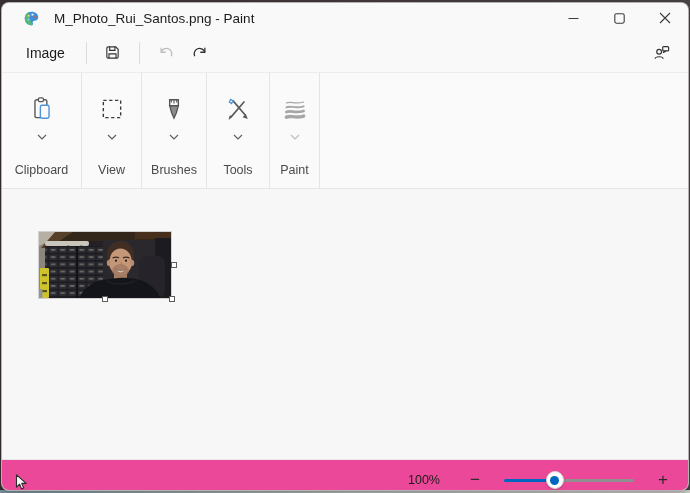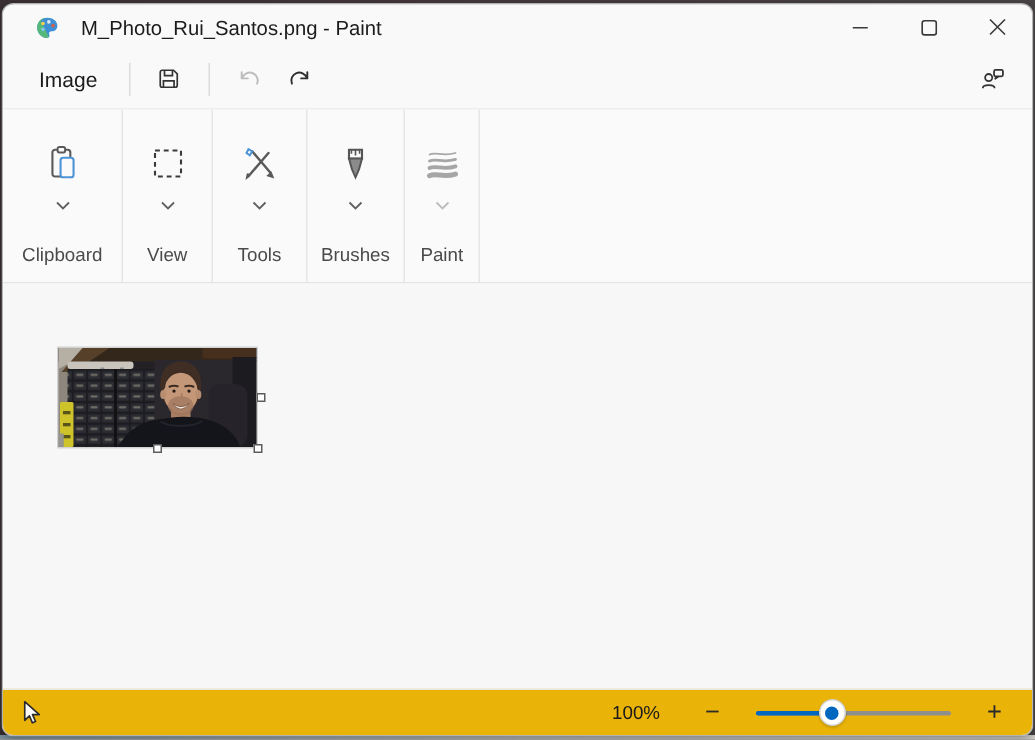--- a/index.html
+++ b/index.html
@@ -50,22 +50,22 @@
   .canvas-photo { position:absolute; left:37px; top:43px; width:132px; height:66px;
                   outline:1px solid rgba(0,0,0,0.15); }
   .canvas-photo svg { display:block; }
   .handle { position:absolute; width:6px; height:6px; background:#fdfdfd;
             border:1px solid #5c5c5c; }
   .h-right  { left:169px; top:73px; }
   .h-bottom { left:100px; top:107px; }
   .h-corner { left:167px; top:107px; }
 
   
-  .statusbar { height:31px; flex:0 0 31px; background:#eab308; border-top:1px solid #e7e7e8;
-               display:flex; align-items:center; }
+  .statusbar { height:31px; flex:0 0 31px; background:#ec4899; border-top:1px solid #e7e7e8;
+               display:flex; align-items:flex-end; }
   .cursor-ind { margin-left:13px; }
   .sb-right { margin-left:auto; display:flex; align-items:center; margin-right:14px; }
   .zoom-label { font-size:12.5px; color:#1b1b1b; margin-right:24px; }
   .zoom-btn { font-size:17px; color:#2a2a2a; width:22px; text-align:center; }
   .slider { position:relative; width:130px; height:18px; margin:0 18px; }
   .slider .track { position:absolute; left:0; right:0; top:7.5px; height:3.5px;
                    background:#8f8f8f; border-radius:2px; }
   .slider .fill { position:absolute; left:0; top:7.5px; height:3.5px;
                   background:#0067c0; border-radius:2px; width:39%; }
   .slider .thumb { position:absolute; top:0; width:18px; height:18px; border-radius:50%;
@@ -164,46 +164,46 @@
         <svg width="26" height="26" viewBox="0 0 24 24" fill="none">
           <rect x="4" y="4" width="16" height="16" stroke="#3a3a3a" stroke-width="1.3" stroke-dasharray="3 2.4"></rect>
         </svg>
       </div>
       <svg class="chev" width="10" height="6" viewBox="0 0 10 6" fill="none">
           <path d="M1,1 L5,5 L9,1" stroke="#5f5f5f" stroke-width="1.2"></path>
         </svg>
       <div class="rlabel">View</div>
     </div>
 
+    <div class="rgroup g-brushes">
+      <div class="icon-box">
+        <svg width="26" height="26" viewBox="0 0 24 24" fill="none">
+          <path d="M8,3.5 L16,3.5 L16,9 L8,9 Z" stroke="#555555" stroke-width="1.3"></path>
+          <path d="M9.5,3.5 L9.5,6 M12,3.5 L12,7 M14.5,3.5 L14.5,6" stroke="#555555" stroke-width="1"></path>
+          <path d="M8,9 L16,9 L14.2,15.5 L12,20.5 L9.8,15.5 Z" fill="#8b8b8b" stroke="#555555" stroke-width="1.2"></path>
+        </svg>
+      </div>
+      <svg class="chev" width="10" height="6" viewBox="0 0 10 6" fill="none">
+          <path d="M1,1 L5,5 L9,1" stroke="#5f5f5f" stroke-width="1.2"></path>
+        </svg>
+      <div class="rlabel">Brushes</div>
+    </div>
+
     <div class="rgroup g-tools">
       <div class="icon-box">
         <svg width="26" height="26" viewBox="0 0 24 24" fill="none" stroke-linecap="round">
           <path d="M7.5,4.5 L19,18 M19,18 L19.8,20 L17.6,19.3 Z" stroke="#5a5a5a" stroke-width="1.5"></path>
           <path d="M17.5,5.5 L5.5,19.5 M5.5,19.5 L4.5,20.3 L4.8,18.8" stroke="#5a5a5a" stroke-width="1.5"></path>
           <path d="M7.5,4.5 L5.2,3.2 L4,5.5 L6,7 Z" fill="#fafafa" stroke="#4d94d6" stroke-width="1.2"></path>
         </svg>
       </div>
       <svg class="chev" width="10" height="6" viewBox="0 0 10 6" fill="none">
           <path d="M1,1 L5,5 L9,1" stroke="#5f5f5f" stroke-width="1.2"></path>
         </svg>
       <div class="rlabel">Tools</div>
-    </div>
-
-    <div class="rgroup g-brushes">
-      <div class="icon-box">
-        <svg width="26" height="26" viewBox="0 0 24 24" fill="none">
-          <path d="M8,3.5 L16,3.5 L16,9 L8,9 Z" stroke="#555555" stroke-width="1.3"></path>
-          <path d="M9.5,3.5 L9.5,6 M12,3.5 L12,7 M14.5,3.5 L14.5,6" stroke="#555555" stroke-width="1"></path>
-          <path d="M8,9 L16,9 L14.2,15.5 L12,20.5 L9.8,15.5 Z" fill="#8b8b8b" stroke="#555555" stroke-width="1.2"></path>
-        </svg>
-      </div>
-      <svg class="chev" width="10" height="6" viewBox="0 0 10 6" fill="none">
-          <path d="M1,1 L5,5 L9,1" stroke="#5f5f5f" stroke-width="1.2"></path>
-        </svg>
-      <div class="rlabel">Brushes</div>
     </div>
 
 
     <div class="rgroup g-size">
       <div class="icon-box">
         <svg width="28" height="26" viewBox="0 0 24 24" fill="none" stroke="#a6a6a6" stroke-linecap="round">
           <path d="M4,6.5 C8,4.5 12,8 20,5.5" stroke-width="1"></path>
           <path d="M4,10.5 C8,8.5 12,12 20,9.5" stroke-width="1.7"></path>
           <path d="M4,14.8 C8,12.8 12,16.3 20,13.8" stroke-width="2.4"></path>
           <path d="M4,19.5 C8,17.5 12,21 20,18.5" stroke-width="3.1"></path>

